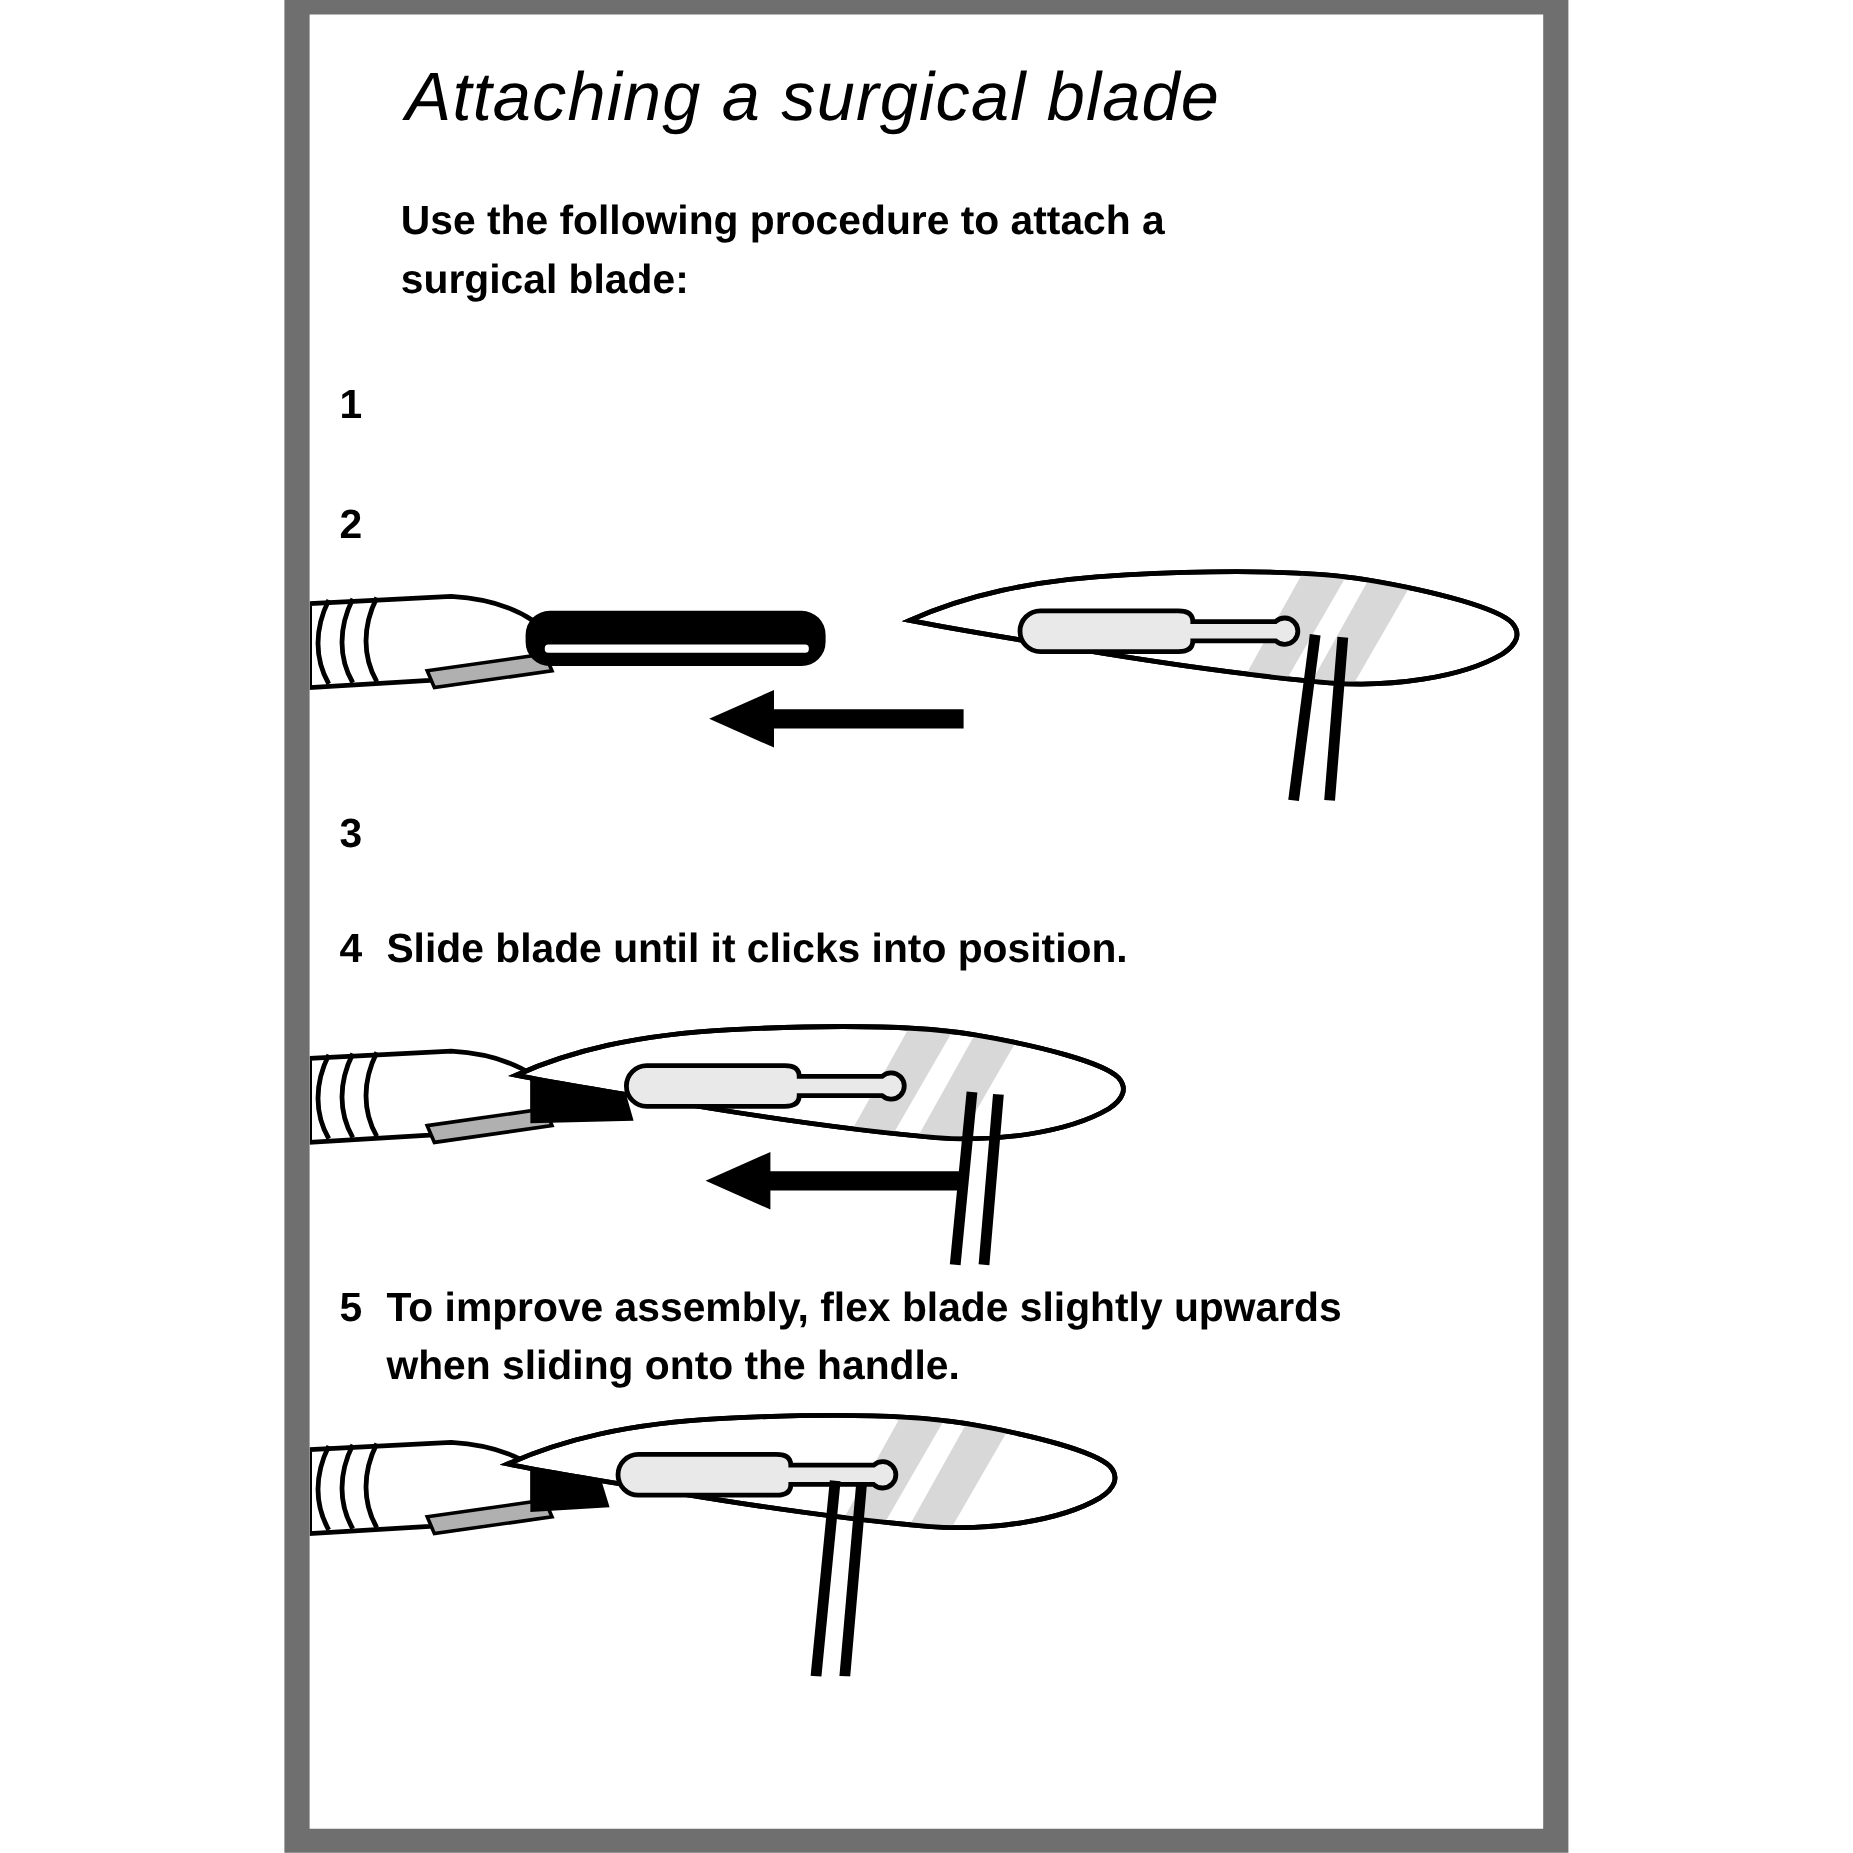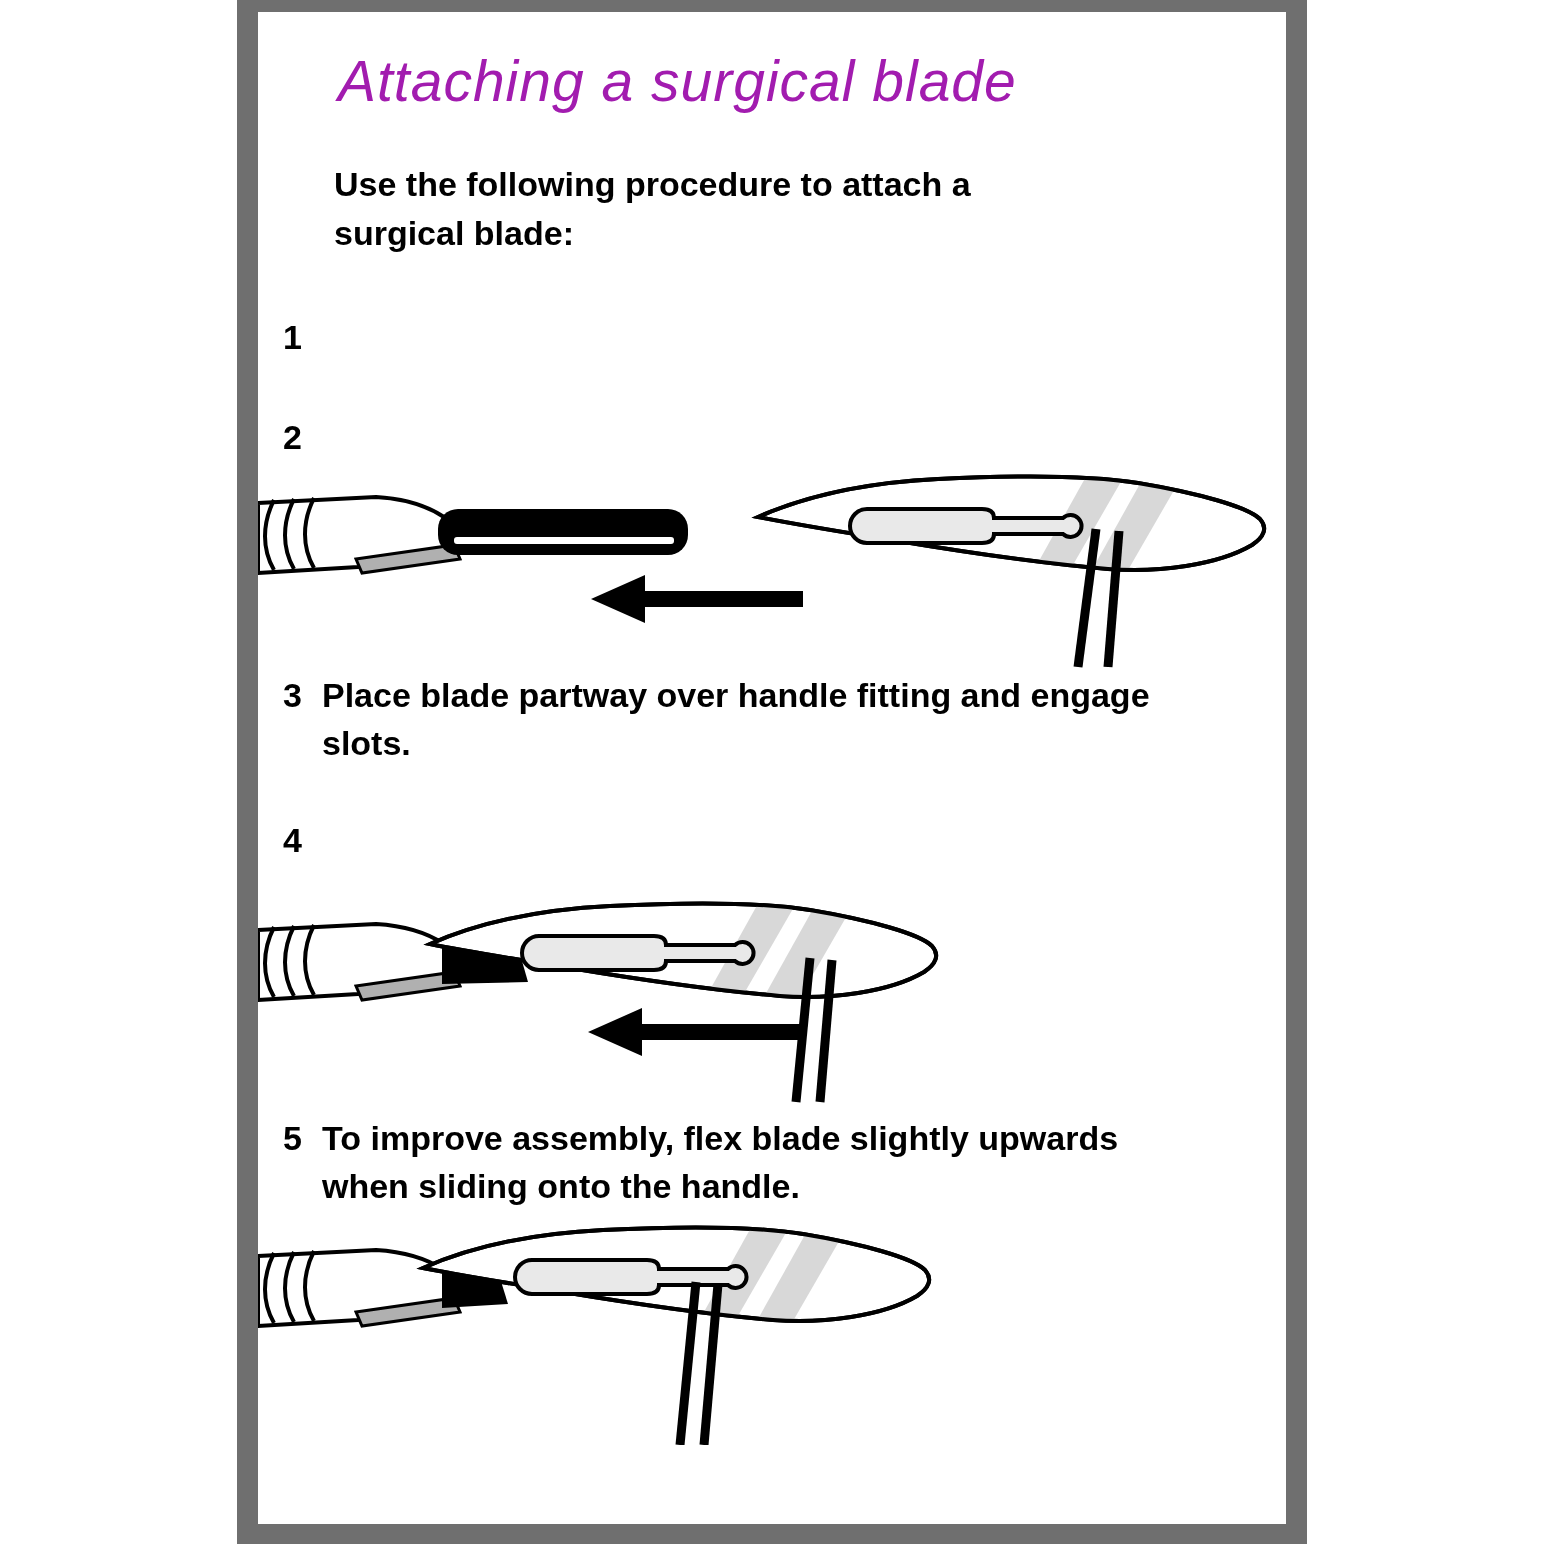--- a/index.html
+++ b/index.html
@@ -21,21 +21,21 @@
     background: #ffffff;
     border: 21px solid #6f6f6f;
     border-top-width: 12px;
     border-bottom-width: 20px;
     overflow: hidden;
   }
   .title {
     font-style: italic;
     font-weight: 400;
     font-size: 57px;
-    color: #a21caf;
+    color: #000000;
     margin: 36px 0 0 80px;
     letter-spacing: 1px;
   }
   .intro {
     font-weight: 700;
     font-size: 34px;
     line-height: 1.45;
     color: #000000;
     margin: 46px 0 0 76px;
     max-width: 760px;
@@ -117,25 +117,25 @@
     </g>
     <g stroke="#000000" stroke-width="9">
       <line x1="838" y1="58" x2="820" y2="196"></line>
       <line x1="861" y1="60" x2="850" y2="196"></line>
     </g>
     <use href="#arrowLeft" transform="translate(333,104)"></use>
   </svg>
 
   <div class="step step3">
     <span class="num">3</span>
-    <span class="txt">Place blade partway over handle fitting and engage slots.</span>
   </div>
 
   <div class="step step4">
     <span class="num">4</span>
+    <span class="txt">Slide blade until it clicks into position.</span>
   </div>
 
   <svg class="illus illus2" width="1028" height="212" viewBox="0 0 1028 212">
     <g>
       <use href="#handleFront" transform="translate(0,30)"></use>
       <polygon points="184,52 262,60 270,88 184,90" fill="#000000"></polygon>
     </g>
     <g>
       <use href="#blade" transform="translate(172,6)"></use>
     </g>

